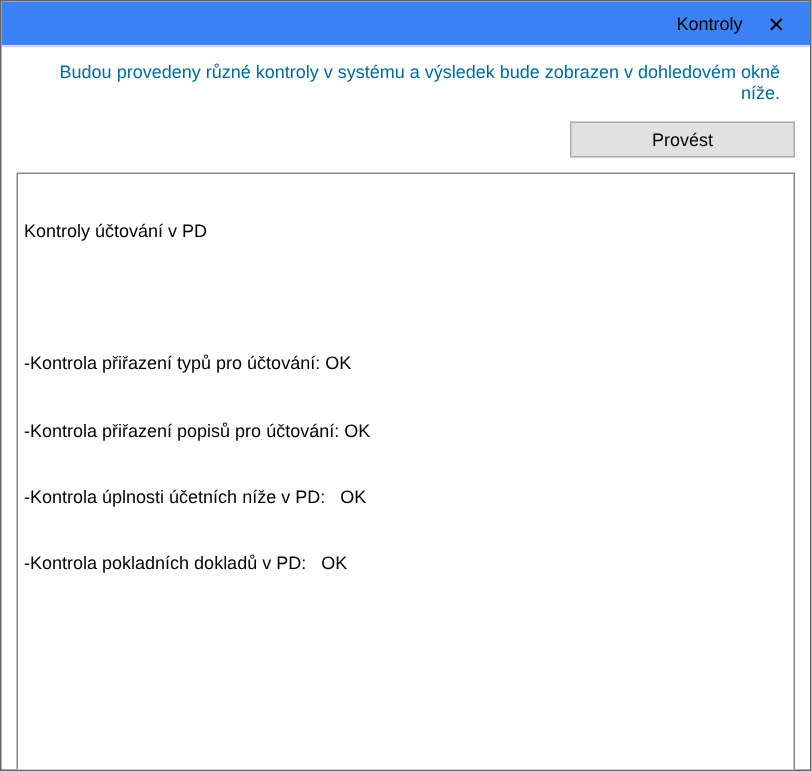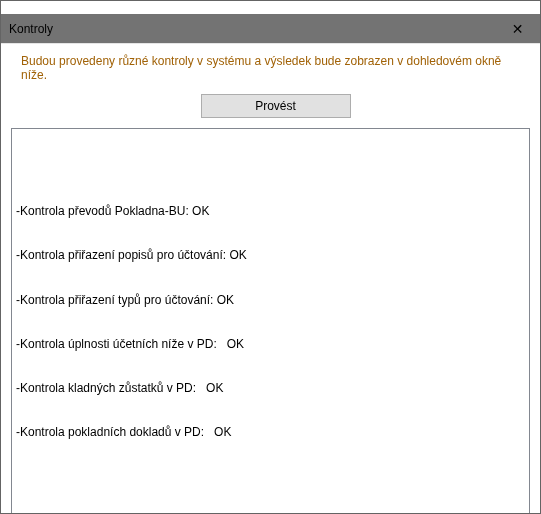--- a/index.html
+++ b/index.html
@@ -9,52 +9,51 @@
       background: #fff;
       width: 541px;
       height: 514px;
       overflow: hidden;
       border: 1px solid #646464;
     }
     .titlebar {
       height: 30px;
       display: flex;
       align-items: center;
-      justify-content: space-between;
+      justify-content: flex-end;
       padding: 0 0 0 8px;
-      background: #737373;
+      background: #3b82f6;
       border-bottom: 1px solid #e5e5e5;
-      margin-top: 13px;
     }
     .titlebar .title {
       font-size: 12px;
       color: #000;
     }
     .titlebar .close {
       width: 45px;
       height: 30px;
       display: flex;
       align-items: center;
       justify-content: center;
       font-size: 14px;
       color: #000;
       cursor: pointer;
     }
     .content {
       padding: 0;
     }
     .instruction {
-      text-align: left;
+      text-align: right;
       padding: 10px 20px 8px 20px;
       font-size: 12px;
-      color: #a16207;
+      color: #0369a1;
     }
     .buttons {
       display: flex;
-      justify-content: center;
+      justify-content: flex-end;
       gap: 6px;
       padding: 4px 10px 10px 20px;
     }
     .btn {
       width: 150px;
       height: 24px;
       border: 1px solid #adadad;
       background: #e1e1e1;
       font-family: inherit;
       font-size: 12px;
@@ -92,24 +91,23 @@
 
 <div class="content">
   <div class="instruction">Budou provedeny různé kontroly v systému a výsledek bude zobrazen v dohledovém okně níže.</div>
 
   <div class="buttons">
     <button class="btn">Provést</button>
   </div>
 
   <div class="output-wrap">
     <div class="output">
+      <span class="out-line">Kontroly účtování v PD</span>
       <span class="out-line">&nbsp;</span>
-      <span class="out-line">-Kontrola převodů Pokladna-BU: OK</span>
+      <span class="out-line">-Kontrola přiřazení typů pro účtování: OK</span>
       <span class="out-line">-Kontrola přiřazení popisů pro účtování: OK</span>
-      <span class="out-line">-Kontrola přiřazení typů pro účtování: OK</span>
       <span class="out-line">-Kontrola úplnosti účetních níže v PD:   OK</span>
-      <span class="out-line">-Kontrola kladných zůstatků v PD:   OK</span>
       <span class="out-line">-Kontrola pokladních dokladů v PD:   OK</span>
       
       
     </div>
   </div>
 </div>
 
 </body></html>

